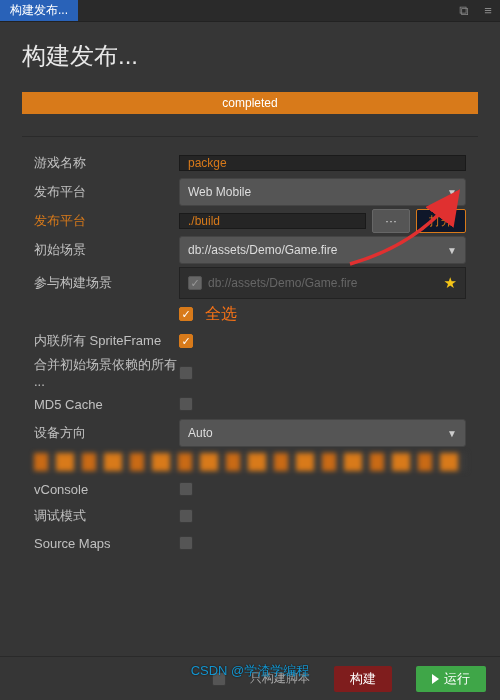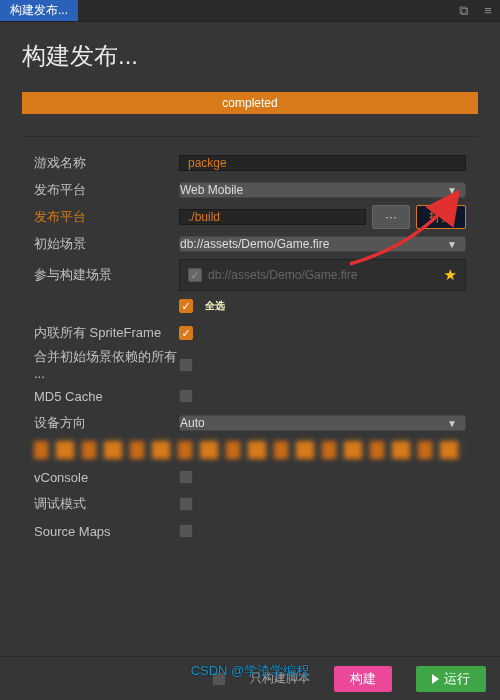--- a/index.html
+++ b/index.html
@@ -46,24 +46,24 @@
 }
 .label { width: 145px; color: #c0c0c0; font-size: 13px; flex-shrink: 0; }
 .label.hl { color: #d87a1a; }
 .controls { flex: 1; display: flex; gap: 6px; align-items: center; }
 .text-input {
   flex: 1; height: 16px; background: #252525;
   border: 1px solid #1a1a1a; color: #d87a1a;
   padding: 0 8px; font-size: 12px; outline: none;
 }
 .select {
-  flex: 1; height: 16px; background: #555;
+  flex: 1; height: 28px; background: #555;
   border: 1px solid #444; border-radius: 3px;
   display: flex; align-items: center;
-  padding: 0 0; color: #ddd; font-size: 12px;
+  padding: 0 8px; color: #ddd; font-size: 12px;
   position: relative;
 }
 .select .caret {
   position: absolute; right: 8px; color: #ccc; font-size: 10px;
 }
 .btn {
   height: 24px; background: #555;
   border: 1px solid #666; color: #ddd;
   padding: 0 12px; font-size: 12px; border-radius: 2px;
   display: flex; align-items: center;
@@ -80,39 +80,39 @@
   width: 14px; height: 14px; background: #555;
   border: 1px solid #3a3a3a; border-radius: 2px;
   display: inline-flex; align-items: center; justify-content: center;
   flex-shrink: 0;
 }
 .cb.checked { background: #d87a1a; border-color: #d87a1a; }
 .cb.checked::after { content: "✓"; color: #fff; font-size: 11px; line-height: 1; }
 .cb.dis { background: #444; }
 .cb.dis.checked { background: #666; border-color: #555; }
 .cb.dis.checked::after { color: #999; }
-.inline-label { margin-left: 6px; color: #fef9c3; font-size: 10px; font-weight: bold; }
+.inline-label { margin-left: 6px; color: #f97316; font-size: 16px; }
 .blur-url {
   flex: 1; height: 18px;
   background: repeating-linear-gradient(90deg,#c96a15 0 14px,#3a3a3a 14px 22px,#d87a1a 22px 40px,#3a3a3a 40px 48px);
   filter: blur(2.5px);
 }
 .footer {
   position: absolute; bottom: 0; left: 0; right: 0;
   height: 44px; border-top: 1px solid #2a2a2a;
   display: flex; align-items: center; justify-content: flex-end;
   padding: 0 14px; gap: 24px; background: #363636;
 }
 .footer .flabel { color: #aaa; font-size: 12px; }
 .fbtn {
   height: 26px; padding: 0 16px; color: #fff;
   border-radius: 2px; font-size: 13px;
   display: flex; align-items: center;
 }
-.fbtn.green { background: #ec4899; }
+.fbtn.green { background: #7f1d1d; }
 .fbtn.run { background: #3fa648; position: relative; }
 .fbtn.run::before {
   content: ""; border-left: 7px solid #fff;
   border-top: 5px solid transparent; border-bottom: 5px solid transparent;
   margin-right: 5px;
 }
 .watermark {
   position: absolute; bottom: 20px; left: 50%;
   transform: translateX(-50%);
   color: #0ea5e9; font-size: 13px; opacity: 0.85;

